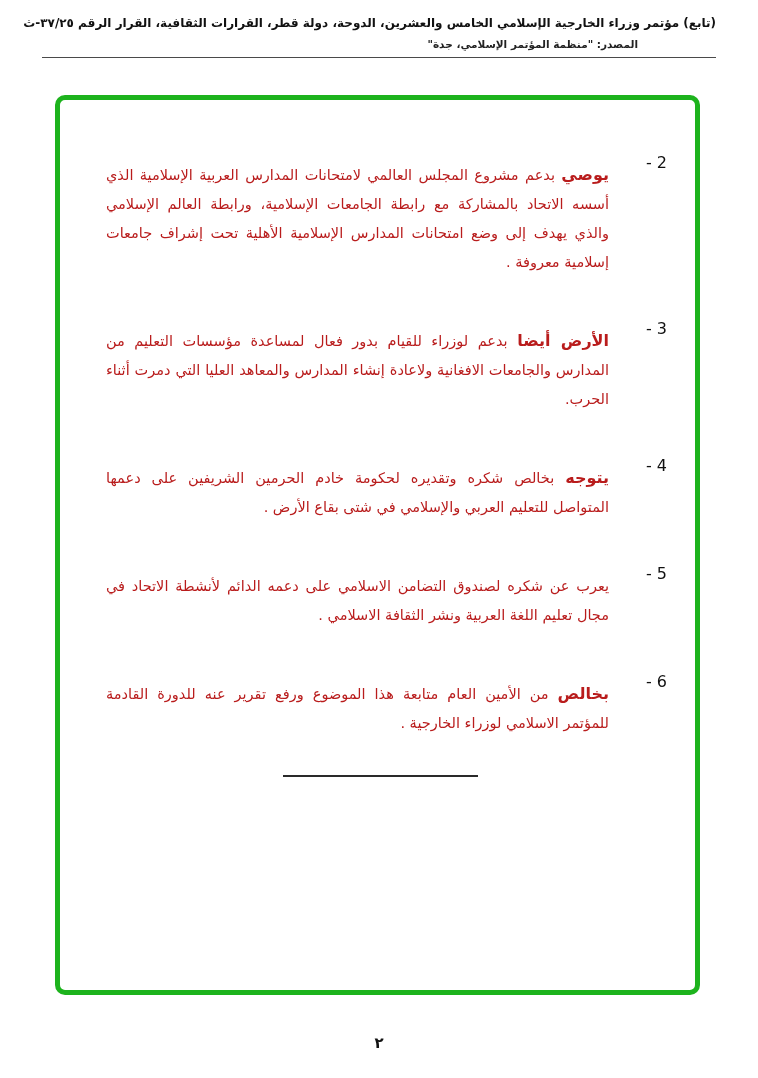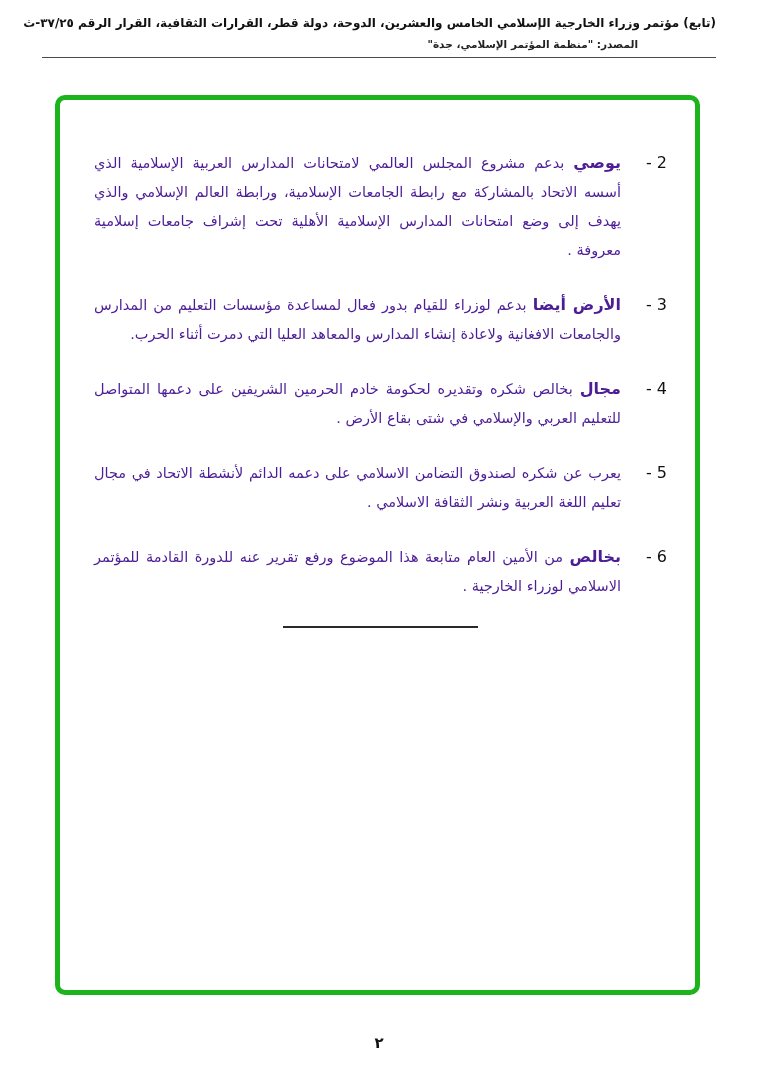--- a/index.html
+++ b/index.html
@@ -62,26 +62,26 @@
     flex: 0 0 46px;
     font-size: 16px;
     line-height: 29px;
     text-align: right;
     direction: rtl;
     padding-left: 8px;
     color: #111;
   }
   .item-text {
     flex: 1;
-    margin: 0;
+    margin: 12px;
     font-size: 14.5px;
     line-height: 29px;
     text-align: justify;
     direction: rtl;
-    color: #4c1d95;
+    color: #b91c1c;
   }
   .item-lead {
     font-weight: bold;
     font-size: 16px;
   }
   .end-divider {
     width: 195px;
     border-top: 2px solid #2a2a2a;
     margin: 22px auto 0 auto;
   }
@@ -117,21 +117,21 @@
         <p class="item-text"><span class="item-lead">يوصي</span><span> بدعم مشروع المجلس العالمي لامتحانات المدارس العربية الإسلامية الذي أسسه الاتحاد بالمشاركة مع رابطة الجامعات الإسلامية، ورابطة العالم الإسلامي والذي يهدف إلى وضع امتحانات المدارس الإسلامية الأهلية تحت إشراف جامعات إسلامية معروفة .</span></p>
       </div>
 
       <div class="item">
         <div class="item-marker">3 -</div>
         <p class="item-text"><span class="item-lead">الأرض أيضا</span><span> بدعم لوزراء للقيام بدور فعال لمساعدة مؤسسات التعليم من المدارس والجامعات الافغانية ولاعادة إنشاء المدارس والمعاهد العليا التي دمرت أثناء الحرب.</span></p>
       </div>
 
       <div class="item">
         <div class="item-marker">4 -</div>
-        <p class="item-text"><span class="item-lead">مجال</span><span> بخالص شكره وتقديره لحكومة خادم الحرمين الشريفين على دعمها المتواصل للتعليم العربي والإسلامي في شتى بقاع الأرض .</span></p>
+        <p class="item-text"><span class="item-lead">يتوجه</span><span> بخالص شكره وتقديره لحكومة خادم الحرمين الشريفين على دعمها المتواصل للتعليم العربي والإسلامي في شتى بقاع الأرض .</span></p>
       </div>
 
       <div class="item">
         <div class="item-marker">5 -</div>
         <p class="item-text"><span class="item-lead"></span><span>يعرب عن شكره لصندوق التضامن الاسلامي على دعمه الدائم لأنشطة الاتحاد في مجال تعليم اللغة العربية ونشر الثقافة الاسلامي .</span></p>
       </div>
 
       <div class="item">
         <div class="item-marker">6 -</div>
         <p class="item-text"><span class="item-lead">بخالص</span><span> من الأمين العام متابعة هذا الموضوع ورفع تقرير عنه للدورة القادمة للمؤتمر الاسلامي لوزراء الخارجية .</span></p>

